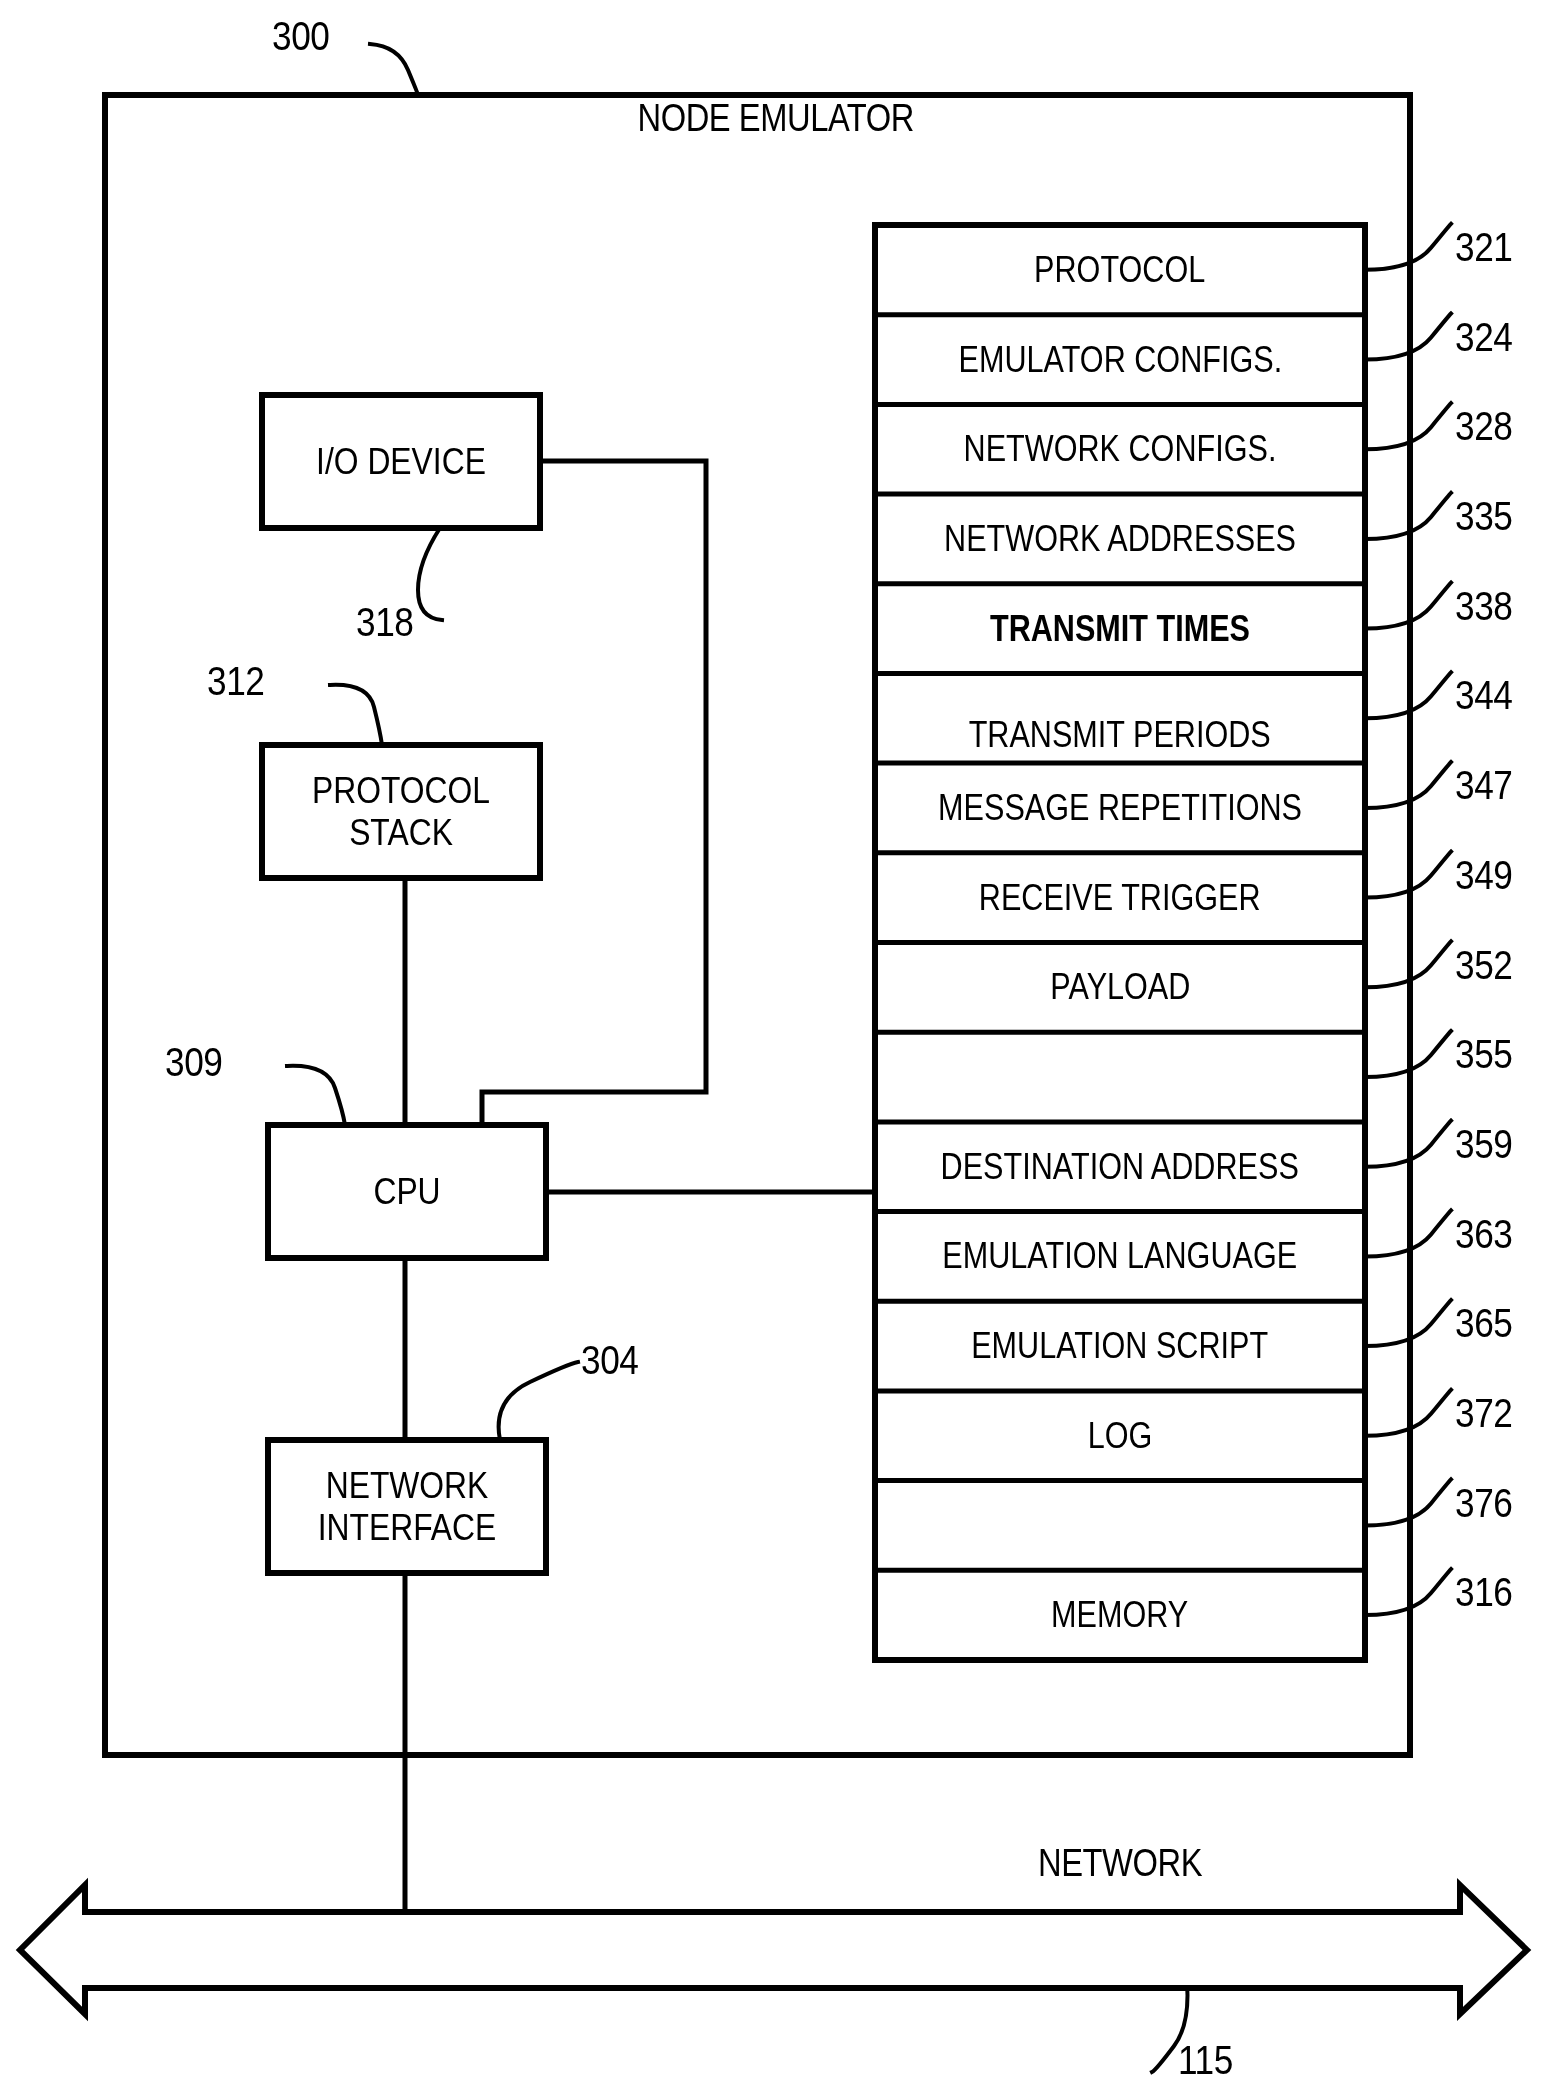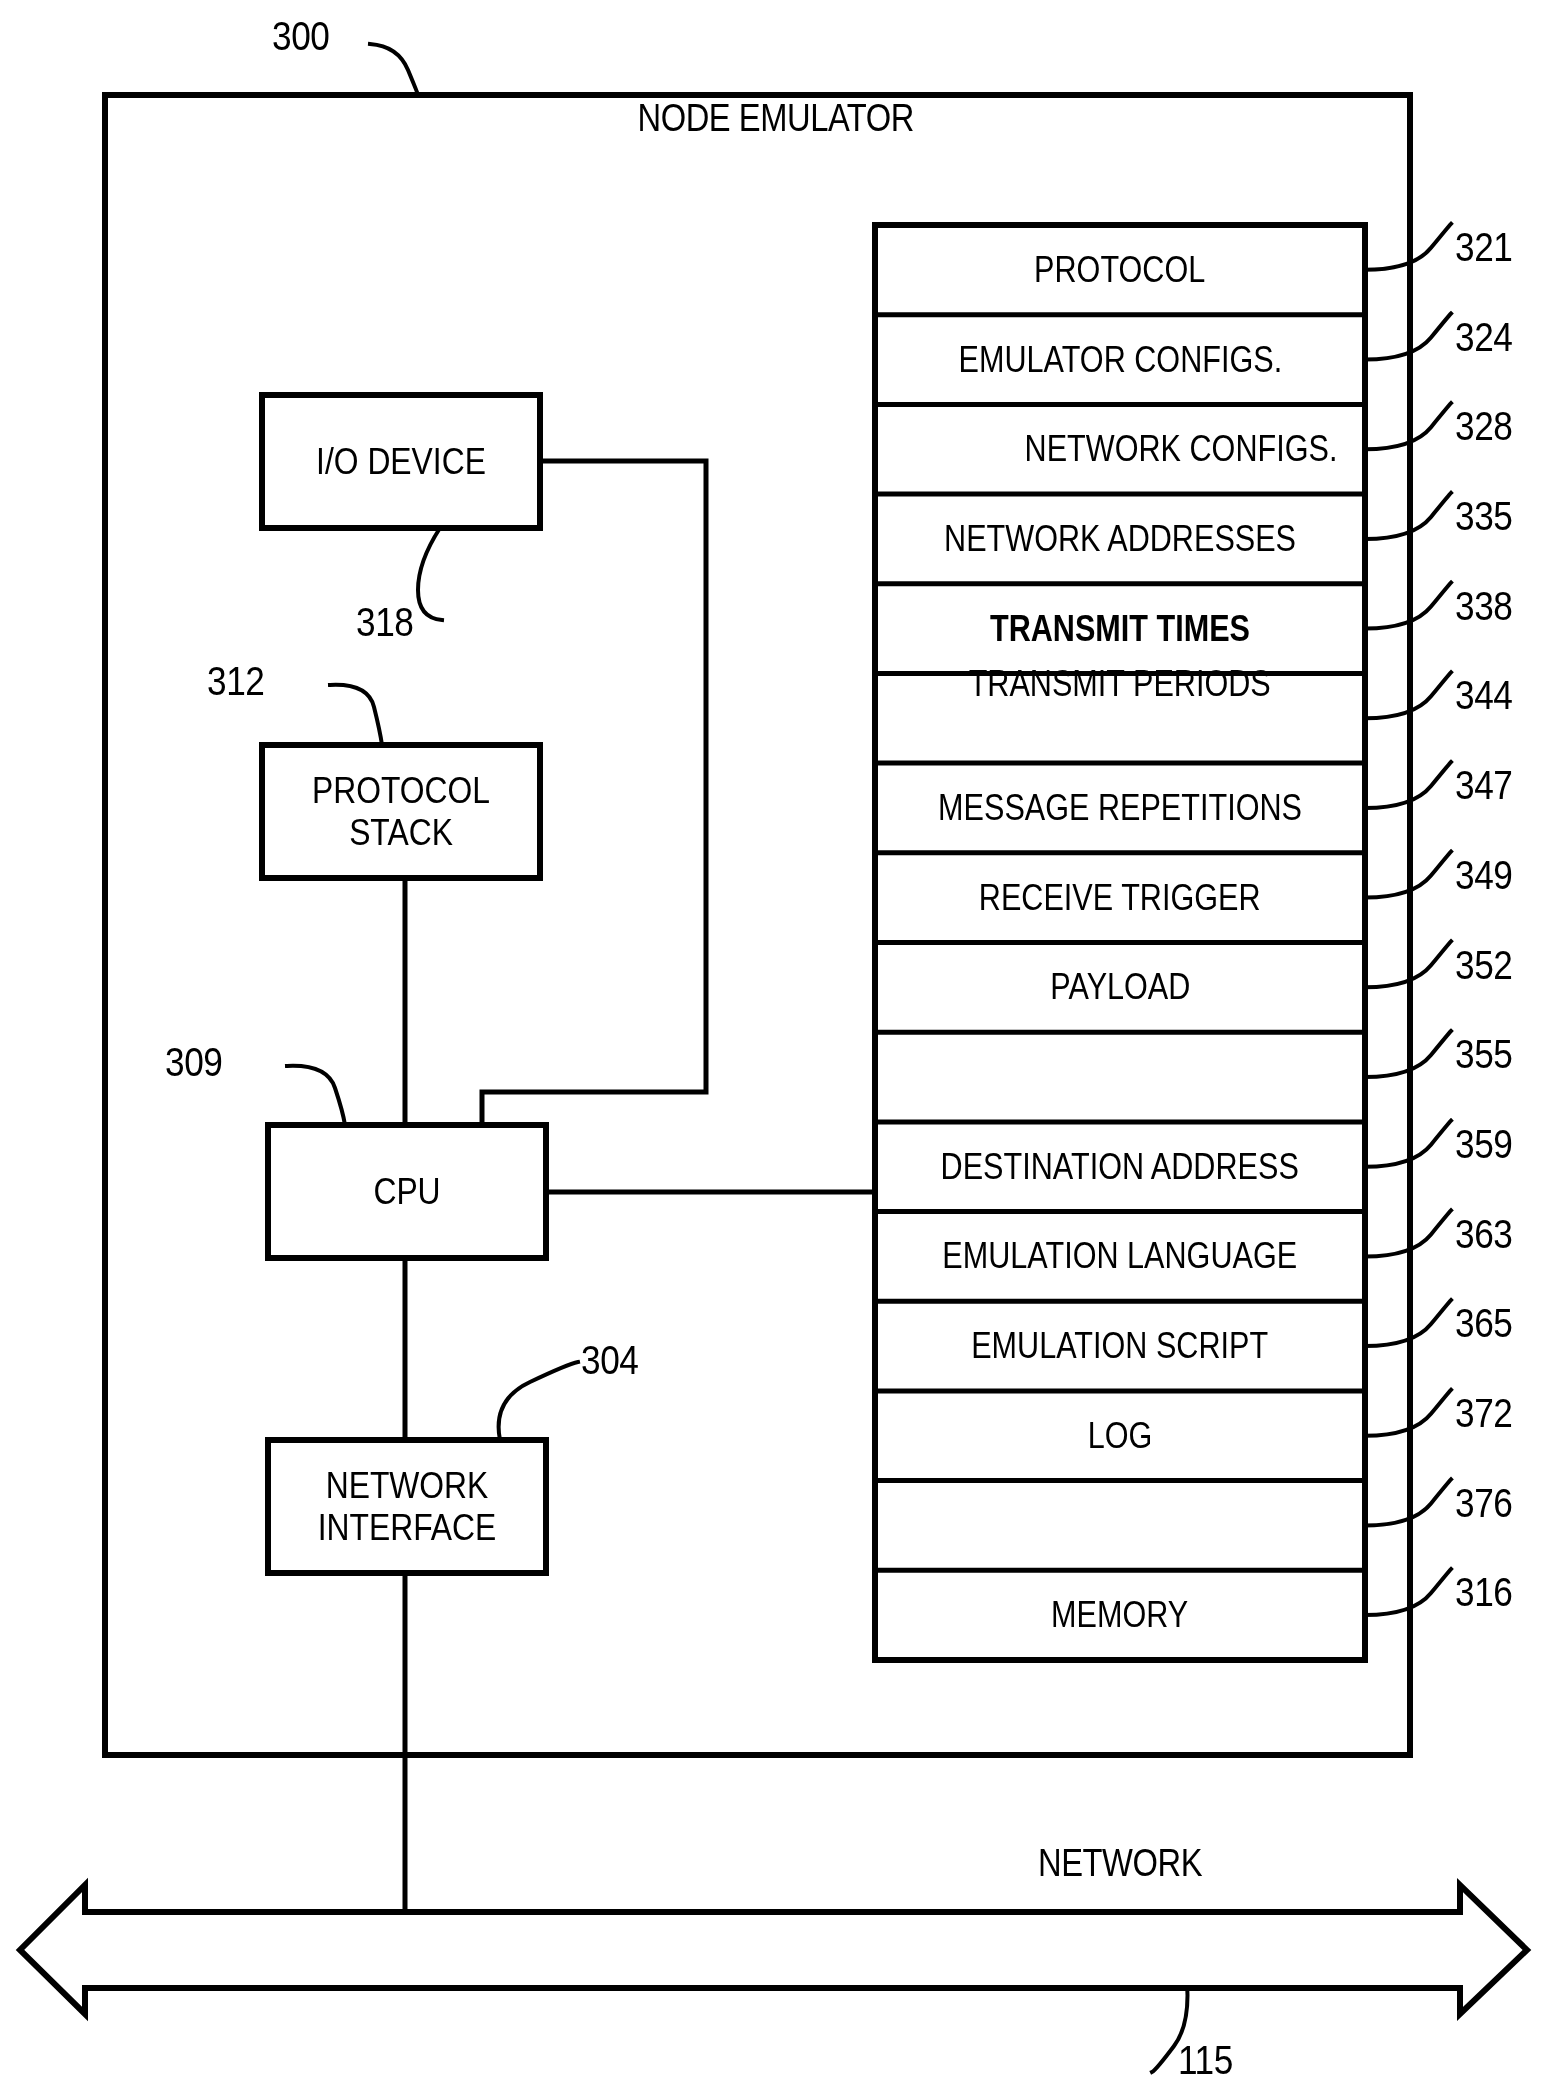--- a/index.html
+++ b/index.html
@@ -175,30 +175,30 @@
   <div class="txt ref" style="left:207px; top:659px;">312</div>
   <div class="txt ref" style="left:165px; top:1040px;">309</div>
   <div class="txt ref" style="left:581px; top:1338px;">304</div>
 
   <div class="memrow" style="left:875px; top:225px;   width:490px; height:89.7px;">
     <span class="memlabel" style="position:static; width:auto;">PROTOCOL</span>
   </div>
   <div class="memrow" style="left:875px; top:314.7px; width:490px; height:89.7px;">
     <span class="memlabel" style="position:static; width:auto;">EMULATOR CONFIGS.</span>
   </div>
-  <div class="memrow" style="left:875px; top:404.4px; width:490px; height:89.7px;justify-content:flex-end;">
+  <div class="memrow" style="left:875px; top:404.4px; width:490px; height:89.7px;">
     <span class="memlabel" style="position:static; width:auto;">NETWORK CONFIGS.</span>
   </div>
   <div class="memrow" style="left:875px; top:494.1px; width:490px; height:89.7px;">
     <span class="memlabel" style="position:static; width:auto;">NETWORK ADDRESSES</span>
   </div>
   <div class="memrow" style="left:875px; top:583.8px; width:490px; height:89.6px;font-weight:bold;">
     <span class="memlabel" style="position:static; width:auto;">TRANSMIT TIMES</span>
   </div>
-  <div class="memrow" style="left:875px; top:639px; width:490px; height:89.7px;">
+  <div class="memrow" style="left:875px; top:690px; width:490px; height:89.7px;">
     <span class="memlabel" style="position:static; width:auto;">TRANSMIT PERIODS</span>
   </div>
   <div class="memrow" style="left:875px; top:763.1px; width:490px; height:89.7px;">
     <span class="memlabel" style="position:static; width:auto;">MESSAGE REPETITIONS</span>
   </div>
   <div class="memrow" style="left:875px; top:852.8px; width:490px; height:89.7px;">
     <span class="memlabel" style="position:static; width:auto;">RECEIVE TRIGGER</span>
   </div>
   <div class="memrow" style="left:875px; top:942.5px; width:490px; height:89.7px;">
     <span class="memlabel" style="position:static; width:auto;">PAYLOAD</span>

